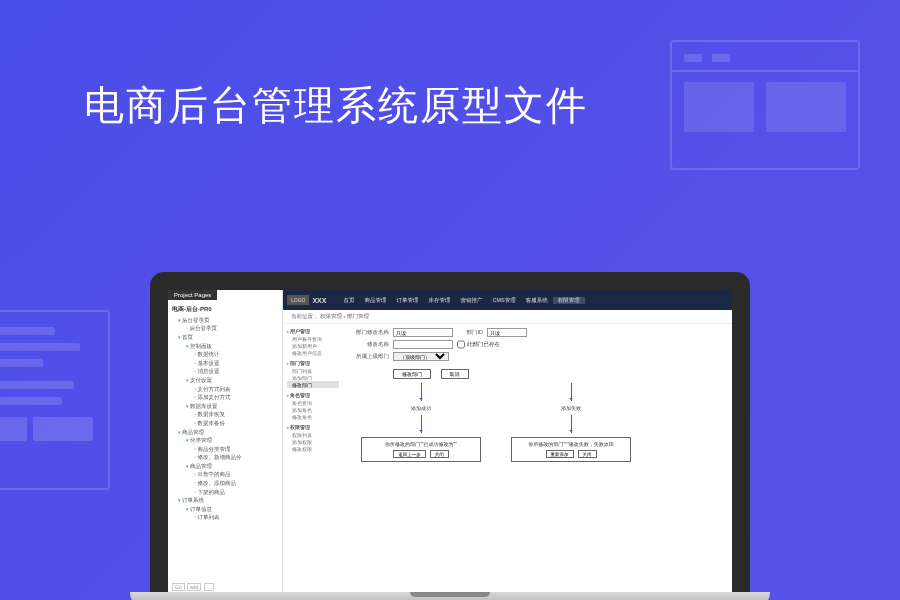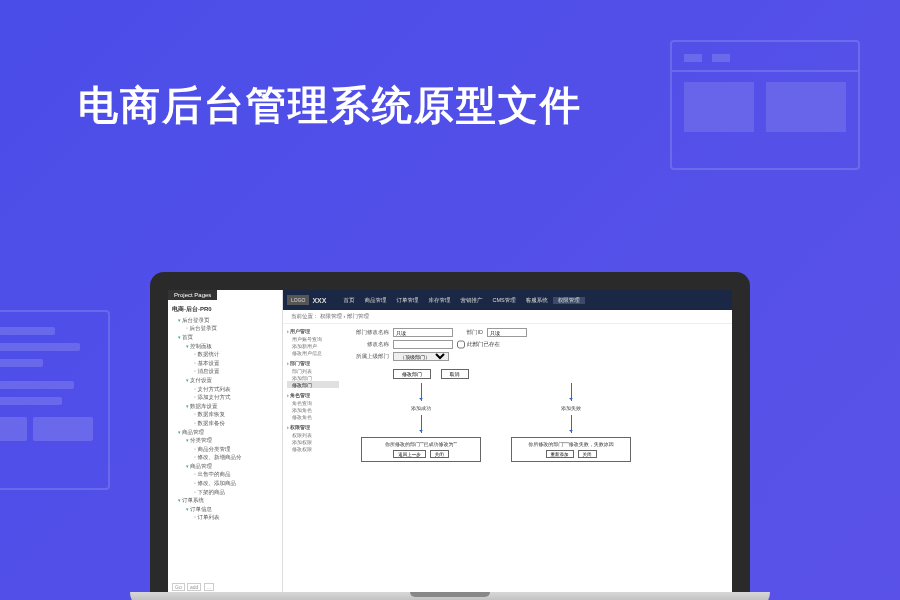--- a/index.html
+++ b/index.html
@@ -4,21 +4,21 @@
 <style>
 *{margin:0;padding:0;box-sizing:border-box;font-family:Arial,"Microsoft YaHei",sans-serif}
 body{width:900px;height:600px;background:linear-gradient(135deg,#4b4de8 0%,#5a52e8 100%);position:relative;overflow:hidden}
 .bg-wire{position:absolute;border:2px solid rgba(255,255,255,.15);border-radius:4px}
 .bg-wire.top-right{top:40px;right:40px;width:190px;height:130px}
 .bg-wire.top-right::before{content:"";position:absolute;top:0;left:0;right:0;height:28px;border-bottom:2px solid rgba(255,255,255,.15)}
 .bg-wire.top-right::after{content:"";position:absolute;top:12px;left:12px;width:18px;height:8px;background:rgba(255,255,255,.15);box-shadow:28px 0 rgba(255,255,255,.15)}
 .bg-wire.top-right .b{position:absolute;background:rgba(255,255,255,.12)}
 .bg-wire.left{top:310px;left:-50px;width:160px;height:180px;padding:15px}
 .bg-wire.left .l{height:8px;background:rgba(255,255,255,.15);margin-bottom:8px;border-radius:2px}
-.title{position:absolute;top:78px;left:78px;color:#fff;font-size:40px;font-weight:700;letter-spacing:2px}
+.title{position:absolute;top:78px;left:84px;color:#fff;font-size:40px;font-weight:400;letter-spacing:2px}
 .laptop{position:absolute;bottom:-10px;left:50%;transform:translateX(-50%);width:600px}
 .bezel{background:#2a2a2a;border-radius:14px 14px 0 0;padding:18px 18px 0;height:320px}
 .screen{background:#fff;width:100%;height:100%;display:flex;font-size:6px;color:#333;overflow:hidden}
 .base{height:18px;background:linear-gradient(#d8d8d8,#a8a8a8);border-radius:0 0 26px 26px;margin:0 -20px;position:relative}
 .base::before{content:"";position:absolute;top:0;left:50%;transform:translateX(-50%);width:80px;height:5px;background:#888;border-radius:0 0 6px 6px}
 
 
 .pp-label{position:absolute;background:#333;color:#fff;font-size:6px;padding:2px 6px;z-index:5}
 .tree{width:115px;border-right:1px solid #ddd;padding:3px 2px;overflow:hidden;font-size:5.5px;position:relative;flex-shrink:0}
 .tree-title{font-weight:bold;padding:2px;font-size:6px}

